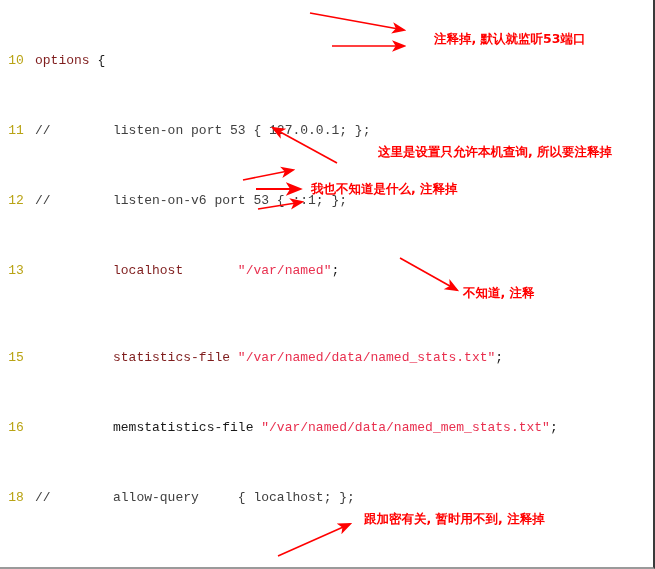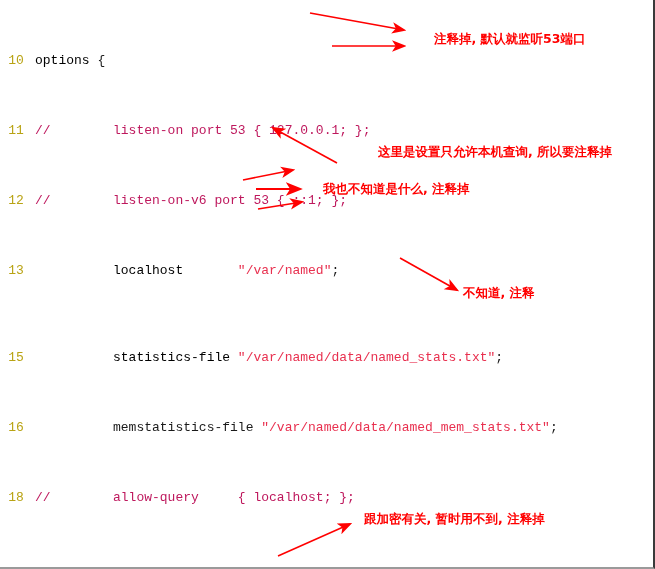--- a/index.html
+++ b/index.html
@@ -38,22 +38,22 @@
     height: 17.45px;
     padding-left: 4px;
   }
   .gut {
     color: #b9a314;
     display: inline-block;
     width: 24px;
     text-align: center;
     margin-right: 7px;
   }
-  .cm  { color: #be185d; }      
-  .kw  { color: #000000; }      
+  .cm  { color: #404040; }      
+  .kw  { color: #7f1d1d; }      
   .str { color: #e8304f; }      
   .pun { color: #1a1a1a; }
   
   #overlay {
     position: absolute;
     left: 0; top: 0;
     width: 655px; height: 569px;
     z-index: 3;
     pointer-events: none;
   }
@@ -177,17 +177,17 @@
       <line x1="400" y1="258" x2="457" y2="290" stroke="#ff0000" stroke-width="1.6" marker-end="url(#ah)"></line>
     </g>
 
     <g>
       <line x1="278" y1="556" x2="350" y2="524" stroke="#ff0000" stroke-width="1.6" marker-end="url(#ah)"></line>
     </g>
   </svg>
 
   <div class="note" style="left:418px; top:31px;margin-left:16px;">注释掉, 默认就监听53端口</div>
   <div class="note" style="left:368px; top:144px;margin-left:10px;">这里是设置只允许本机查询, 所以要注释掉</div>
-  <div class="note" style="left:311px; top:181px;margin-left:12px;">我也不知道是什么, 注释掉</div>
+  <div class="note" style="left:311px; top:181px;">我也不知道是什么, 注释掉</div>
   <div class="note" style="left:463px; top:285px;">不知道, 注释</div>
   <div class="note" style="left:364px; top:511px;">跟加密有关, 暂时用不到, 注释掉</div>
 
 </div>
 
 </body></html>

